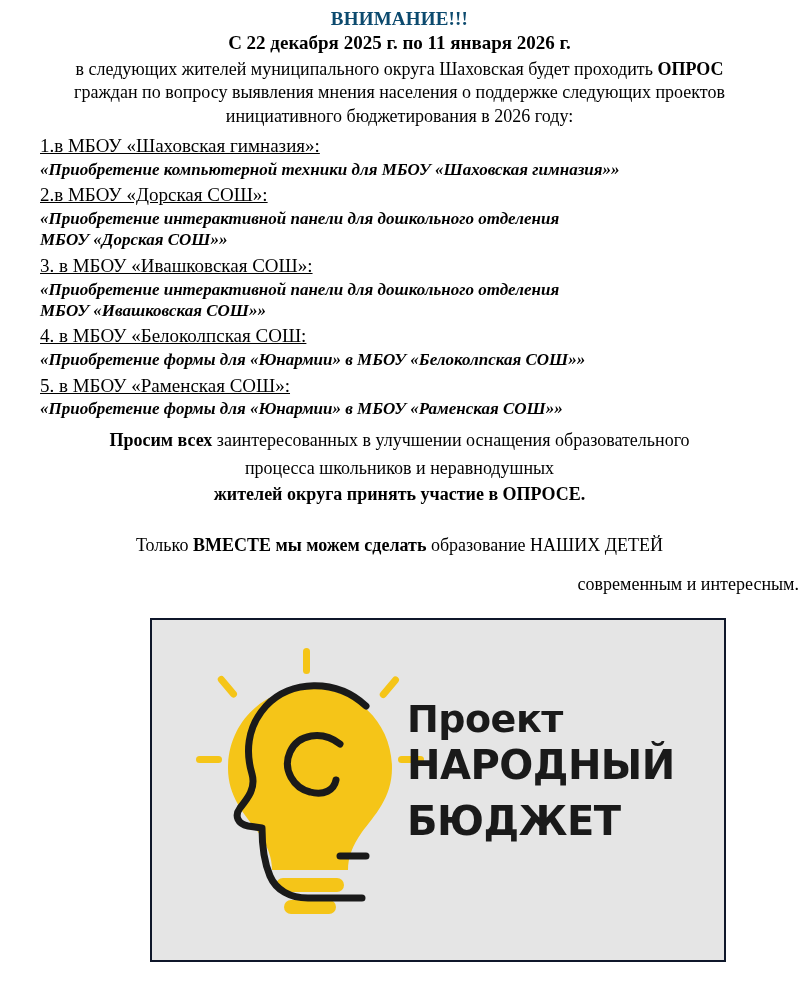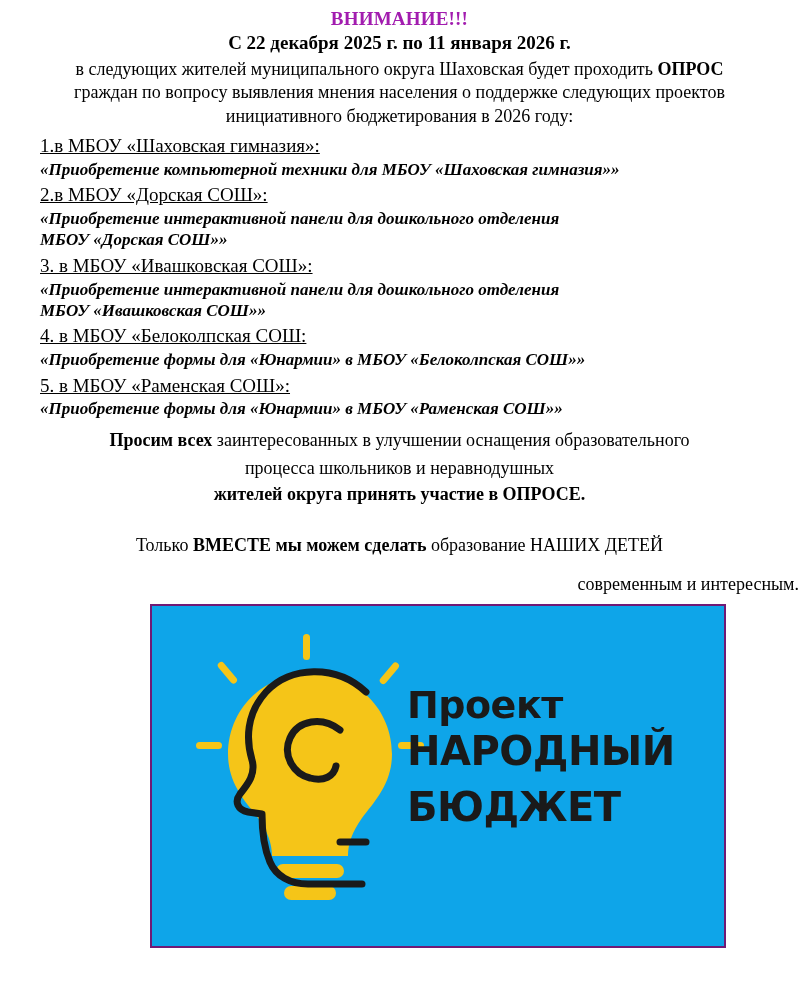--- a/index.html
+++ b/index.html
@@ -16,21 +16,21 @@
   }
   .page {
     position: relative;
     width: 799px;
     height: 982px;
     padding: 0;
     box-sizing: border-box;
   }
   .attention {
     text-align: center;
-    color: #a21caf;
+    color: #0c4a6e;
     font-weight: bold;
     font-size: 19px;
     margin: 8px 0 2px 0;
     letter-spacing: 0.2px;
   }
   .period {
     text-align: center;
     font-weight: bold;
     font-size: 19px;
     margin: 2px 0 4px 0;
@@ -97,25 +97,25 @@
   }
   .together-2 {
     text-align: right;
     font-size: 18px;
     font-weight: normal;
     margin-top: 16px;
   }
   .logo-box {
     position: absolute;
     left: 150px;
-    top: 596px;
+    top: 610px;
     width: 572px;
     height: 340px;
-    border: 2px solid #701a75;
-    background: #0ea5e9;
+    border: 2px solid #0f172a;
+    background: #e5e5e5;
   }
   .logo-inner {
     position: relative;
     width: 100%;
     height: 100%;
   }
   .bulb-wrap {
     position: absolute;
     left: 38px;
     top: 28px;

